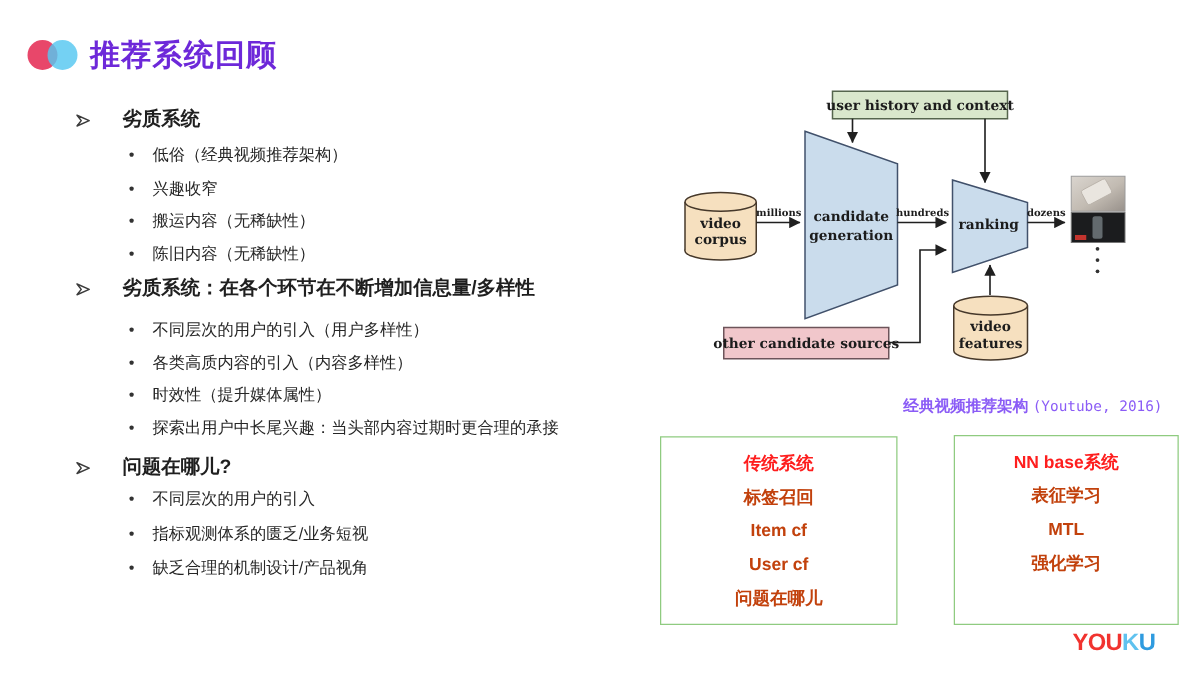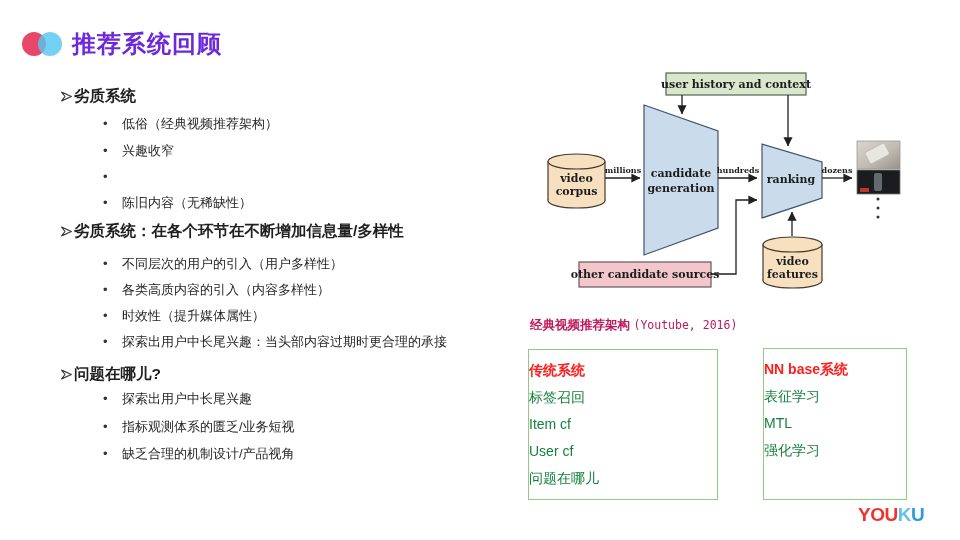--- a/index.html
+++ b/index.html
@@ -12,55 +12,55 @@
   .title-icon{position:absolute;left:22px;top:32px;width:42px;height:24px;}
   .title-icon .c{position:absolute;top:0;width:24px;height:24px;border-radius:50%;}
   .c-pink{left:0;background:var(--title-icon-pink);}
   .c-cyan{left:16px;background:var(--title-icon-cyan);opacity:.82;}
   .page-title{
     position:absolute;left:72px;top:28px;font-size:24px;font-weight:bold;
     color:#6d28d9;letter-spacing:1px;
   }
   
   .o-header{
-    position:absolute;left:60px;display:flex;align-items:center;gap:1px;
+    position:absolute;left:60px;display:flex;align-items:center;gap:25px;
     font-size:15.5px;font-weight:bold;color:#1f1f1f;line-height:20px;
   }
   .o-header svg{flex:0 0 auto;}
   .o-item{
     position:absolute;left:103px;display:flex;line-height:18px;
     font-size:13px;color:#262626;
   }
   .o-item .blt{width:19px;font-size:13px;color:#333;flex:0 0 auto;}
   
   .diagram{position:absolute;left:530px;top:62px;}
   .dln{stroke:#202020;stroke-width:1.3;fill:none;}
   .f-green{fill:var(--diagram-green);stroke:#55654d;stroke-width:1.2;}
   .f-blue{fill:var(--diagram-blue);stroke:#41516b;stroke-width:1.2;}
   .f-tan{fill:var(--diagram-tan);stroke:#46382a;stroke-width:1.2;}
   .f-tan-nb{fill:var(--diagram-tan);stroke:none;}
   .f-pink{fill:var(--diagram-pink);stroke:#6d545a;stroke-width:1.2;}
   .dt{font-family:"DejaVu Serif","Liberation Serif",serif;font-weight:600;fill:#1c1c1c;}
   .dn{font-size:11px;text-anchor:middle;}
   .dl{font-size:8px;text-anchor:middle;}
   .caption{
-    position:absolute;left:530px;top:317px;width:400px;text-align:left;
-    font-size:12.5px;font-weight:600;color:#be185d;
+    position:absolute;left:530px;top:317px;width:400px;text-align:right;
+    font-size:12.5px;font-weight:600;color:#8b5cf6;
   }
   .caption .mono{font-family:"DejaVu Sans Mono","Liberation Mono",monospace;font-weight:500;font-size:11.5px;}
   
   .sys-box{
     position:absolute;background:#fff;border:1.5px solid var(--box-border-green);
-    display:flex;flex-direction:column;align-items:flex-start;
+    display:flex;flex-direction:column;align-items:center;
     padding-top:12px;gap:11px;box-sizing:border-box;
   }
   .box-left{left:528px;top:349px;width:190px;height:151px;}
-  .box-right{left:763px;top:348px;width:144px;height:152px;}
+  .box-right{left:763px;top:348px;width:180px;height:152px;}
   .sys-title{font-size:14px;font-weight:bold;color:var(--accent-red);line-height:16px;}
-  .sys-item{font-size:14px;font-weight:normal;color:#15803d;line-height:16px;}
+  .sys-item{font-size:14px;font-weight:bold;color:#c2410c;line-height:16px;}
   
   .youku{
     position:absolute;left:858px;top:504px;width:86px;
     font-size:19px;font-weight:900;letter-spacing:-.5px;line-height:22px;
   }
   .yk-red{color:var(--youku-red);}
   .yk-k{color:var(--youku-k-blue);}
   .yk-u{color:var(--youku-u-blue);}
 </style>
 </head>
@@ -83,20 +83,21 @@
   <div class="o-item" style="top:115px">
       <span class="blt">•</span>
       <span>低俗（经典视频推荐架构）</span>
     </div>
   <div class="o-item" style="top:142px">
       <span class="blt">•</span>
       <span>兴趣收窄</span>
     </div>
   <div class="o-item" style="top:168px">
       <span class="blt">•</span>
+      <span>搬运内容（无稀缺性）</span>
     </div>
   <div class="o-item" style="top:194px">
       <span class="blt">•</span>
       <span>陈旧内容（无稀缺性）</span>
     </div>
 
   <div class="o-header" style="top:221px">
     <svg width="13" height="13" viewBox="0 0 12 12">
         <polygon points="1.5,2 10.5,6 1.5,10 4.6,6" fill="#fff" stroke="#3c3c3c" stroke-width="1.1" stroke-linejoin="round"></polygon>
       </svg>
@@ -120,21 +121,21 @@
     </div>
 
   <div class="o-header" style="top:364px">
     <svg width="13" height="13" viewBox="0 0 12 12">
         <polygon points="1.5,2 10.5,6 1.5,10 4.6,6" fill="#fff" stroke="#3c3c3c" stroke-width="1.1" stroke-linejoin="round"></polygon>
       </svg>
     <span>问题在哪儿?</span>
   </div>
   <div class="o-item" style="top:390px">
       <span class="blt">•</span>
-      <span>探索出用户中长尾兴趣</span>
+      <span>不同层次的用户的引入</span>
     </div>
   <div class="o-item" style="top:418px">
       <span class="blt">•</span>
       <span>指标观测体系的匮乏/业务短视</span>
     </div>
   <div class="o-item" style="top:445px">
       <span class="blt">•</span>
       <span>缺乏合理的机制设计/产品视角</span>
     </div>
 

